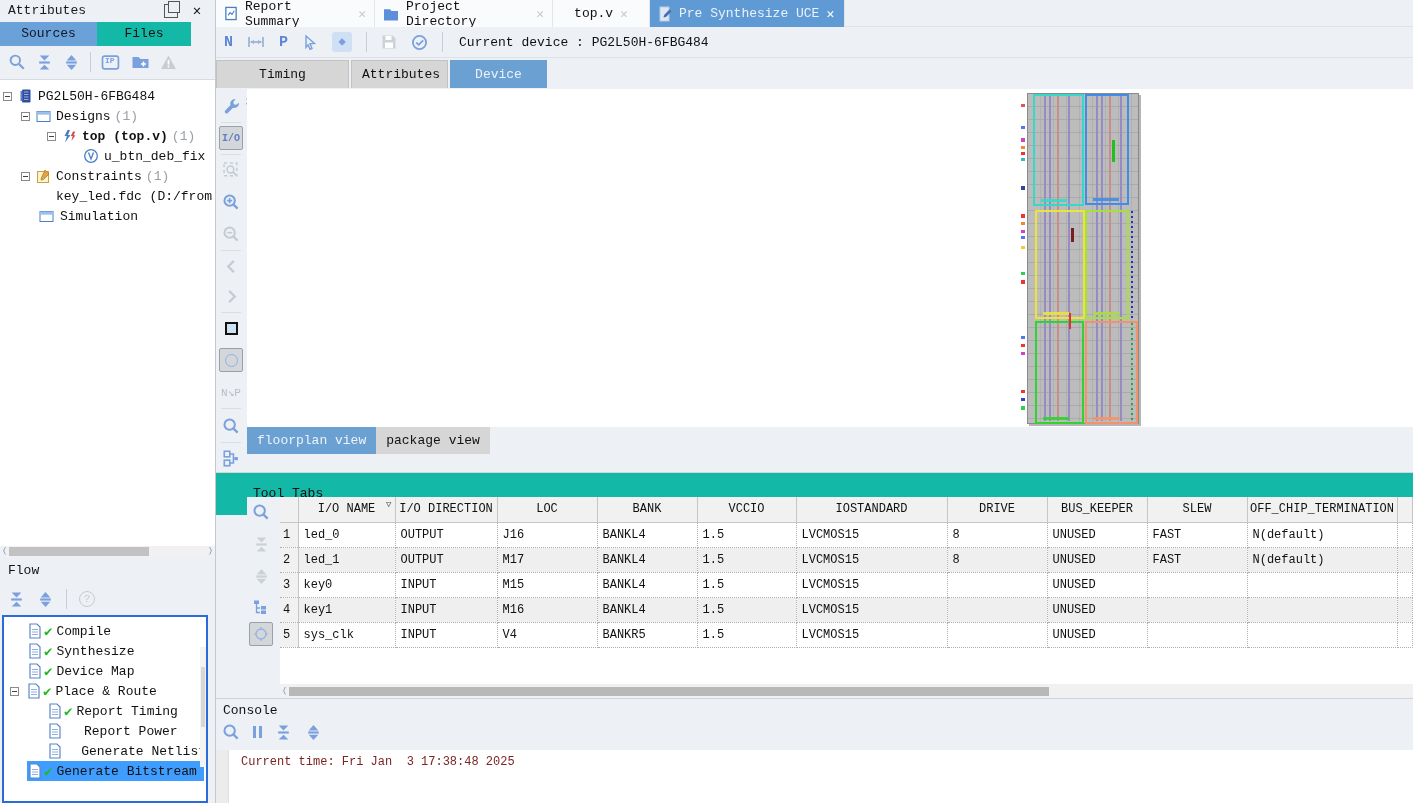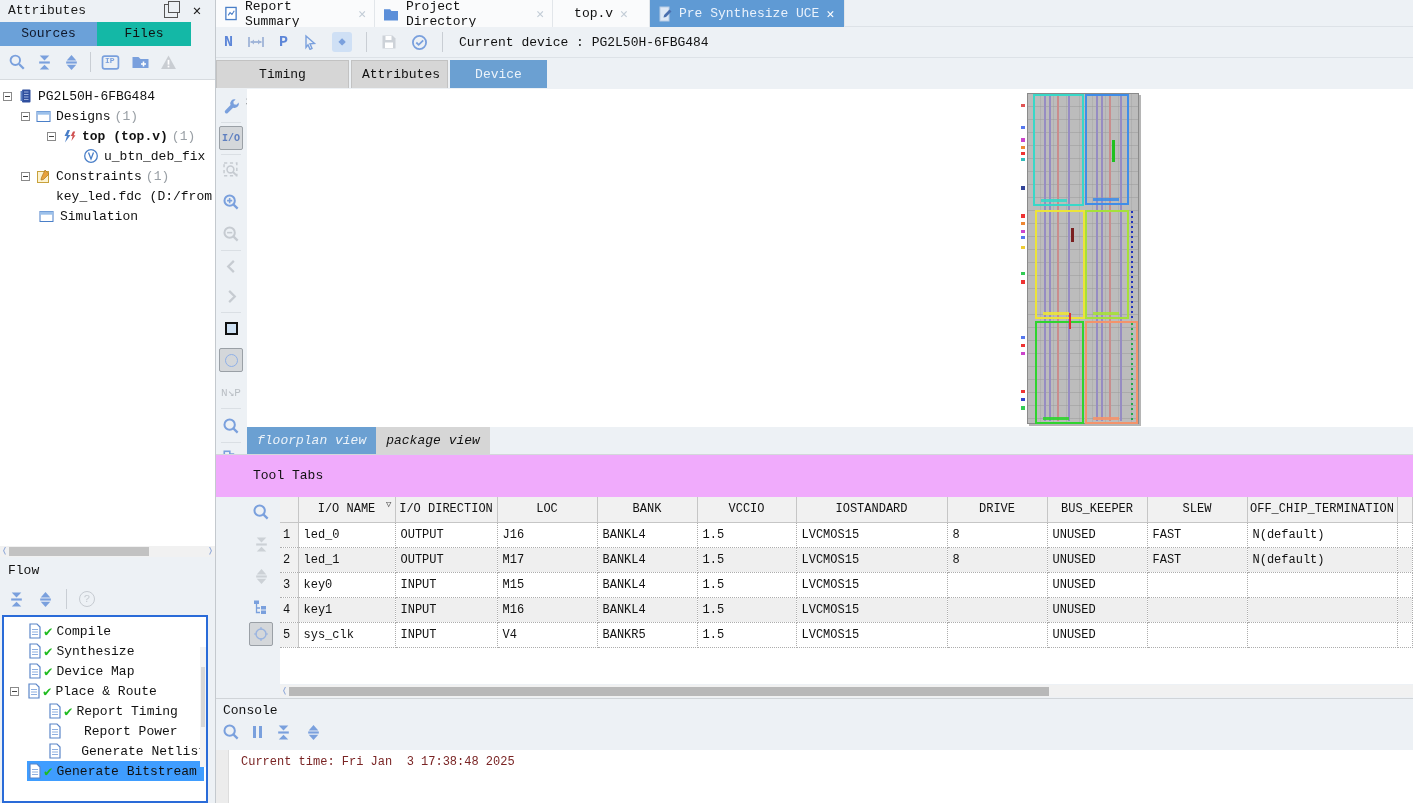--- a/index.html
+++ b/index.html
@@ -80,23 +80,23 @@
         box-shadow:2px 2px 0 #b5b5b5;}
   .stripe{position:absolute;top:2px;bottom:2px;width:2px;}
   .st-p{background:#968cc2;} .st-r{background:#c98d8d;}
   .region{position:absolute;border:2px solid;}
   .rlabel{position:absolute;height:3px;width:26px;bottom:2px;left:6px;opacity:.9;}
   .mark{position:absolute;width:4px;}
   .dotline{position:absolute;width:2px;}
 
   
   .view-tabs{position:absolute;left:247px;top:427px;height:27px;display:flex;}
-  .vtab{height:27px;line-height:27px;padding:0 10px;background:#d6d6d6;font-style:italic;}
+  .vtab{height:27px;line-height:27px;padding:0 10px;background:#d6d6d6;}
   .vtab.on{background:#6ba0d2;color:#ecf3fa;}
-  .tooltabs-strip{position:absolute;left:216px;top:454px;width:1197px;height:43px;background:#f0abfc;border-top:1px solid #d3d7db;text-align:right;}
+  .tooltabs-strip{position:absolute;left:216px;top:472px;width:1197px;height:43px;background:#14b8a6;border-top:1px solid #d3d7db;text-align:right;}
   .tooltabs-label{position:absolute;left:37px;top:13px;}
 
   
   .tbl-strip{position:absolute;left:247px;top:497px;width:33px;height:186px;background:#edf1f5;}
   .tbl-wrap{position:absolute;left:280px;top:497px;width:1133px;height:187px;background:#fff;overflow:hidden;}
   table.io{table-layout:fixed;border-collapse:collapse;width:1133px;font-size:12px;}
   table.io th{height:25px;background:#f1f1f1;border-right:1px solid #c6c6c6;border-bottom:1px solid #c6c6c6;font-weight:normal;text-align:center;position:relative;overflow:hidden;white-space:nowrap;}
   table.io td{height:25px;border-right:1px dotted #adadad;border-bottom:1px dotted #adadad;padding:0 0 0 5px;overflow:hidden;white-space:nowrap;}
   table.io td.num{background:#f1f1f1;border-right:1px solid #c6c6c6;text-align:left;padding-left:3px;}
   tr.alt td{background:#efefef;} tr.alt td.num{background:#f1f1f1;}

